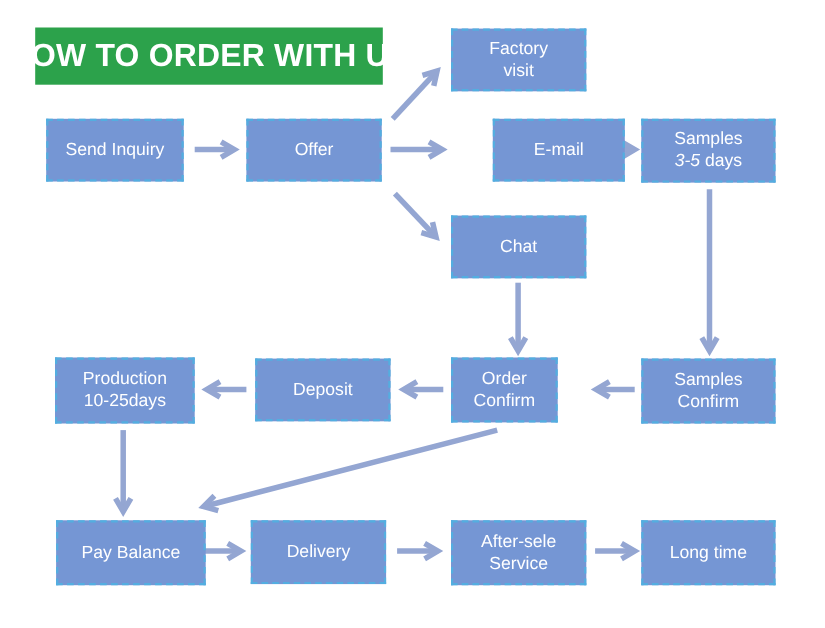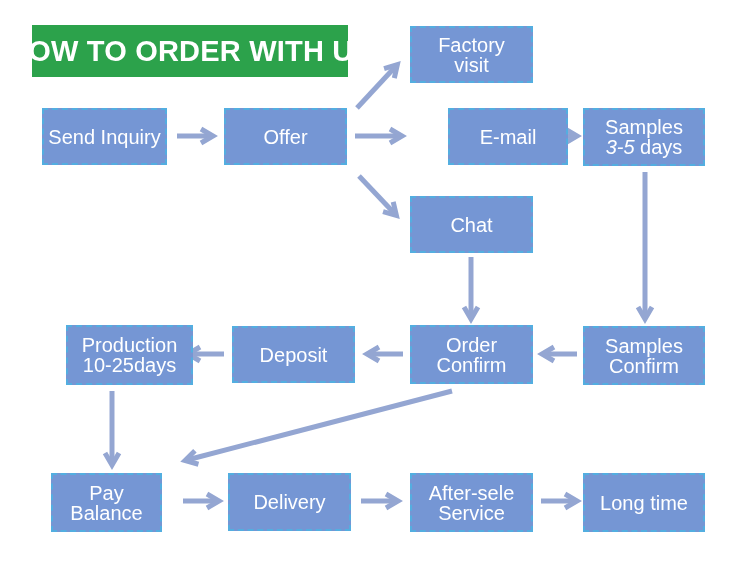--- a/index.html
+++ b/index.html
@@ -34,21 +34,21 @@
     display: flex;
     align-items: center;
     justify-content: center;
     white-space: nowrap;
   }
   .node {
     position: absolute;
     background: var(--node-fill);
     border: 2px dashed var(--node-border);
     color: var(--node-text);
-    font-size: 20px;
+    font-size: 16px;
     line-height: 20px;
     text-align: center;
     display: flex;
     flex-direction: column;
     align-items: center;
     justify-content: center;
   }
   .node .italic { font-style: italic; }
   #arrows {
     position: absolute;
@@ -115,36 +115,36 @@
       <div class="node" style="left: 412px; top: 108px; width: 120px; height: 57px; margin-left: 36px;">
         <div>E-mail</div>
       </div>
       <div class="node" style="left: 583px; top: 108px; width: 122px; height: 58px;">
         <div>Samples</div>
         <div><span class="italic">3-5</span><span> days</span></div>
       </div>
       <div class="node" style="left: 410px; top: 196px; width: 123px; height: 57px;">
         <div>Chat</div>
       </div>
-      <div class="node" style="left: 50px; top: 325px; width: 127px; height: 60px; margin-left: 16px;">
+      <div class="node" style="left: 50px; top: 325px; width: 127px; height: 60px;">
         <div>Production</div>
         <div>10-25days</div>
       </div>
       <div class="node" style="left: 232px; top: 326px; width: 123px; height: 57px;">
         <div>Deposit</div>
       </div>
-      <div class="node" style="left: 410px; top: 325px; width: 123px; height: 59px; justify-content: center;">
+      <div class="node" style="left: 410px; top: 325px; width: 97px; height: 59px; justify-content: center;">
         <div>Order</div>
         <div>Confirm</div>
       </div>
       <div class="node" style="left: 583px; top: 326px; width: 122px; height: 59px;">
         <div>Samples</div>
         <div>Confirm</div>
       </div>
-      <div class="node" style="left: 51px; top: 473px; width: 111px; height: 59px;">
+      <div class="node" style="left: 51px; top: 473px; width: 136px; height: 59px;">
         <div>Pay Balance</div>
       </div>
       <div class="node" style="left: 228px; top: 473px; width: 123px; height: 58px;">
         <div>Delivery</div>
       </div>
       <div class="node" style="left: 410px; top: 473px; width: 123px; height: 59px;">
         <div>After-sele</div>
         <div>Service</div>
       </div>
       <div class="node" style="left: 583px; top: 473px; width: 122px; height: 59px;">

